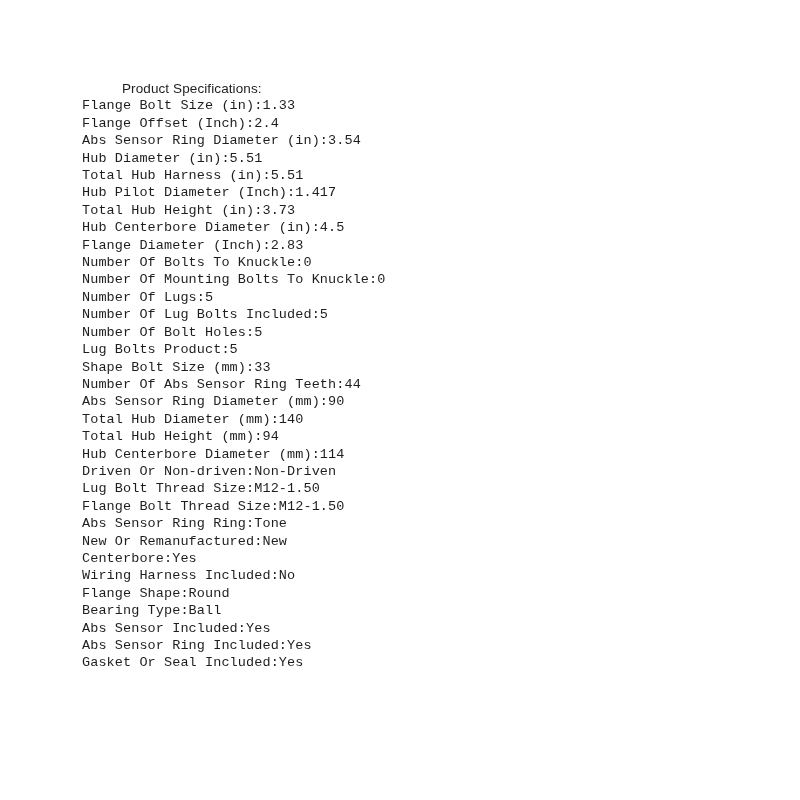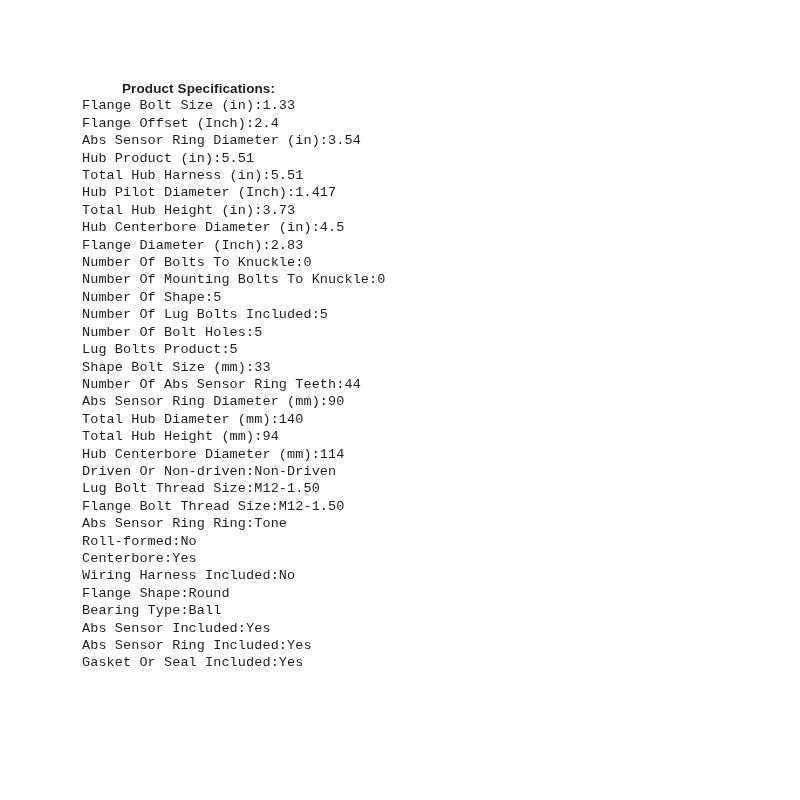--- a/index.html
+++ b/index.html
@@ -18,60 +18,60 @@
     position: absolute;
     left: 82px;
     top: 80px;
     width: 660px;
     font-size: 13.5px;
     line-height: 17.4px;
     color: #1e1e1e;
     letter-spacing: 0.1px;
   }
   .spec-title {
-    font-weight: bold;
+    font-weight: normal;
     padding-left: 40px;
   }
   .spec-line {
     white-space: nowrap;
     font-family: Liberation Mono, monospace;
   }
 </style>
 </head>
 <body>
 
 <div class="specs-block">
   <div class="spec-title">Product Specifications:</div>
   <div>
       <div class="spec-line">Flange Bolt Size (in):1.33</div>
       <div class="spec-line">Flange Offset (Inch):2.4</div>
       <div class="spec-line">Abs Sensor Ring Diameter (in):3.54</div>
-      <div class="spec-line">Hub Product (in):5.51</div>
+      <div class="spec-line">Hub Diameter (in):5.51</div>
       <div class="spec-line">Total Hub Harness (in):5.51</div>
       <div class="spec-line">Hub Pilot Diameter (Inch):1.417</div>
       <div class="spec-line">Total Hub Height (in):3.73</div>
       <div class="spec-line">Hub Centerbore Diameter (in):4.5</div>
       <div class="spec-line">Flange Diameter (Inch):2.83</div>
       <div class="spec-line">Number Of Bolts To Knuckle:0</div>
       <div class="spec-line">Number Of Mounting Bolts To Knuckle:0</div>
-      <div class="spec-line">Number Of Shape:5</div>
+      <div class="spec-line">Number Of Lugs:5</div>
       <div class="spec-line">Number Of Lug Bolts Included:5</div>
       <div class="spec-line">Number Of Bolt Holes:5</div>
       <div class="spec-line">Lug Bolts Product:5</div>
       <div class="spec-line">Shape Bolt Size (mm):33</div>
       <div class="spec-line">Number Of Abs Sensor Ring Teeth:44</div>
       <div class="spec-line">Abs Sensor Ring Diameter (mm):90</div>
       <div class="spec-line">Total Hub Diameter (mm):140</div>
       <div class="spec-line">Total Hub Height (mm):94</div>
       <div class="spec-line">Hub Centerbore Diameter (mm):114</div>
       <div class="spec-line">Driven Or Non-driven:Non-Driven</div>
       <div class="spec-line">Lug Bolt Thread Size:M12-1.50</div>
       <div class="spec-line">Flange Bolt Thread Size:M12-1.50</div>
       <div class="spec-line">Abs Sensor Ring Ring:Tone</div>
-      <div class="spec-line">Roll-formed:No</div>
+      <div class="spec-line">New Or Remanufactured:New</div>
       <div class="spec-line">Centerbore:Yes</div>
       <div class="spec-line">Wiring Harness Included:No</div>
       <div class="spec-line">Flange Shape:Round</div>
       <div class="spec-line">Bearing Type:Ball</div>
       <div class="spec-line">Abs Sensor Included:Yes</div>
       <div class="spec-line">Abs Sensor Ring Included:Yes</div>
       <div class="spec-line">Gasket Or Seal Included:Yes</div>
     </div>
 </div>
 

